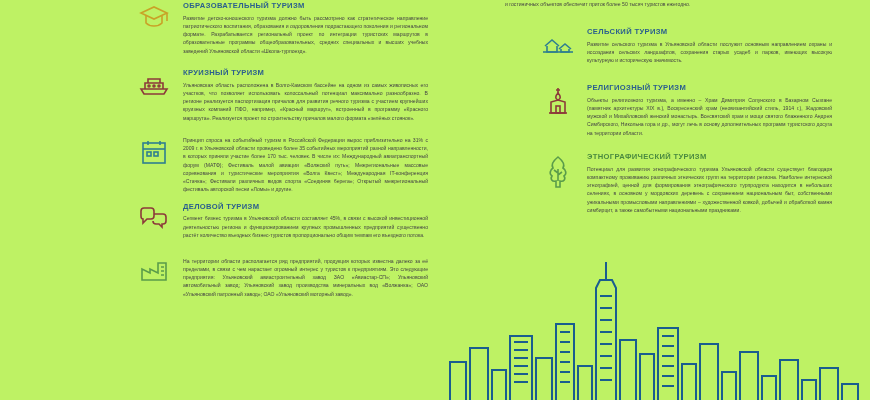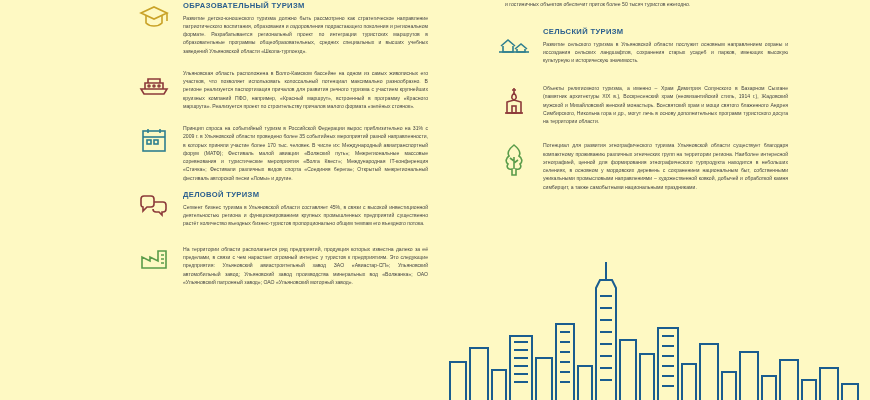--- a/index.html
+++ b/index.html
@@ -14,30 +14,30 @@
     overflow: hidden;
     font-family: "Liberation Sans", sans-serif;
     color: #333333;
     position: relative;
   }
 
   .page {
     position: relative;
     width: 870px;
     height: 400px;
-    background: #fef9c3;
+    background: #bef264;
   }
 
   .column {
     position: absolute;
     top: 0;
     width: 300px;
   }
   .column-left  { left: 128px; }
-  .column-right { left: 488px; }
+  .column-right { left: 532px; }
 
   .entry {
     position: relative;
     margin-bottom: 9px;
     padding-left: 55px;
     min-height: 40px;
   }
 
   .entry-icon {
     position: absolute;
@@ -127,20 +127,21 @@
           <g class="icon-maroon">
             <path d="M3 18 L29 18 L26 23 L6 23 Z"></path>
             <path d="M7 18 L7 12 L25 12 L25 18"></path>
             <path d="M10 12 L10 8 L22 8 L22 12"></path>
             <circle cx="11" cy="15" r="1"></circle>
             <circle cx="16" cy="15" r="1"></circle>
             <circle cx="21" cy="15" r="1"></circle>
           </g>
         </svg>
       </div>
+      <p class="entry-title">КРУИЗНЫЙ ТУРИЗМ</p>
       <p class="entry-body">Ульяновская область расположена в Волго-Камском бассейне на одном из самых живописных его участков, что позволяет использовать колоссальный потенциал максимально разнообразно. В регионе реализуется паспортизация причалов для развития речного туризма с участием крупнейших круизных компаний ПФО, например, «Красный маршрут», встроенный в программу «Красного маршрута». Реализуется проект по строительству причалов малого формата «зелёных стоянок».</p>
     </div>
 
     <div class="entry" style="margin-top:14px;">
       <div class="entry-icon">
         <svg width="28" height="28" viewBox="0 0 28 28">
           <g class="icon-teal">
             <rect x="3" y="5" width="22" height="20"></rect>
             <path d="M3 11 L25 11"></path>
             <path d="M8 3 L8 7 M20 3 L20 7"></path>
@@ -202,32 +203,34 @@
         <svg width="30" height="30" viewBox="0 0 30 30">
           <g class="icon-maroon">
             <path d="M15 2 L15 7 M13 4 L17 4"></path>
             <path d="M15 7 C12 10 12 13 15 14 C18 13 18 10 15 7 Z"></path>
             <path d="M8 27 L8 16 L15 14 L22 16 L22 27 Z"></path>
             <rect x="13" y="20" width="4" height="7"></rect>
             <path d="M6 27 L24 27"></path>
           </g>
         </svg>
       </div>
+      <p class="entry-title">РЕЛИГИОЗНЫЙ ТУРИЗМ</p>
       <p class="entry-body">Объекты религиозного туризма, а именно – Храм Димитрия Солунского в Базарном Сызгане (памятник архитектуры XIX в.), Воскресенский храм (неовизантийский стиль, 1914 г.), Жадовский мужской и Михайловский женский монастырь. Всесвятский храм и мощи святого блаженного Андрея Симбирского, Никольна гора и др., могут лечь в основу дополнительных программ туристского досуга на территории области.</p>
     </div>
 
     <div class="entry" style="margin-top:16px;">
       <div class="entry-icon">
         <svg width="30" height="34" viewBox="0 0 30 34">
           <g class="icon-green">
             <path d="M15 2 C10 6 8 10 10 13 C7 15 6 19 9 21 C7 24 9 27 13 26 L13 32 L17 32 L17 26 C21 27 23 24 21 21 C24 19 23 15 20 13 C22 10 20 6 15 2 Z"></path>
             <path d="M15 26 L15 14 M15 18 L11 15 M15 20 L19 17"></path>
           </g>
         </svg>
       </div>
+      <p class="entry-title green">ЭТНОГРАФИЧЕСКИЙ ТУРИЗМ</p>
       <p class="entry-body">Потенциал для развития этнографического туризма Ульяновской области существует благодаря компактному проживанию различных этнических групп на территории региона. Наиболее интересной этнографией, ценной для формирования этнографического турпродукта находится в небольших селениях, в основном у мордовских деревень с сохранением национальным быт, собственными уникальными промысловыми направлениями – художественной ковкой, добычей и обработкой камня симбирцит, а также самобытными национальными праздниками.</p>
     </div>
 
   </div>
 
   <div class="skyline">
     <svg width="430" height="160" viewBox="0 0 430 160">
       <g fill="none" stroke="#1a5d8f" stroke-width="2">
         <path d="M10 160 L10 122 L26 122 L26 160"></path>
         <path d="M30 160 L30 108 L48 108 L48 160"></path>

